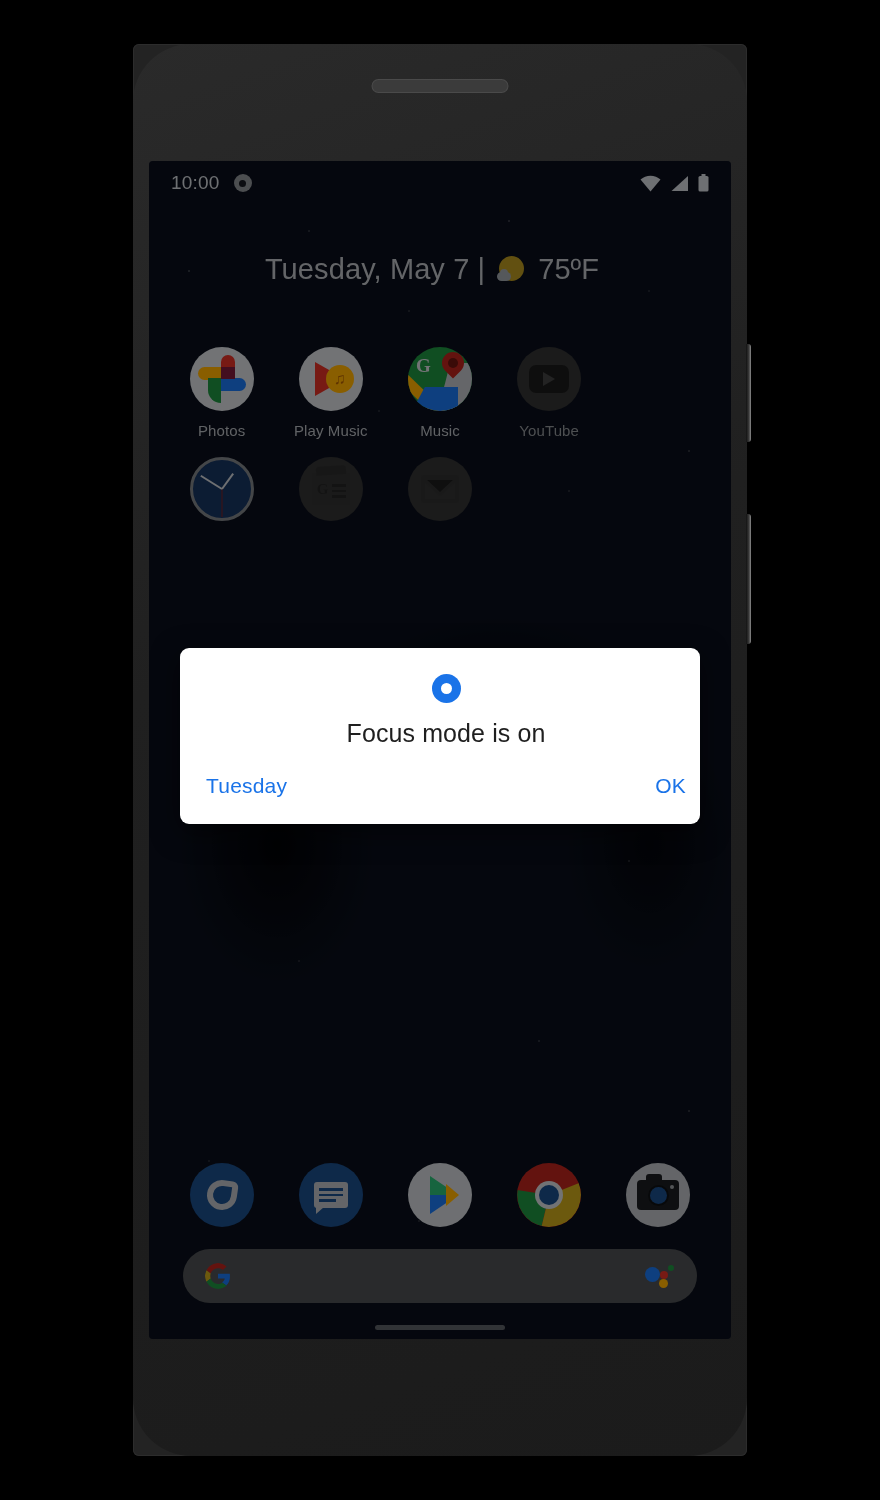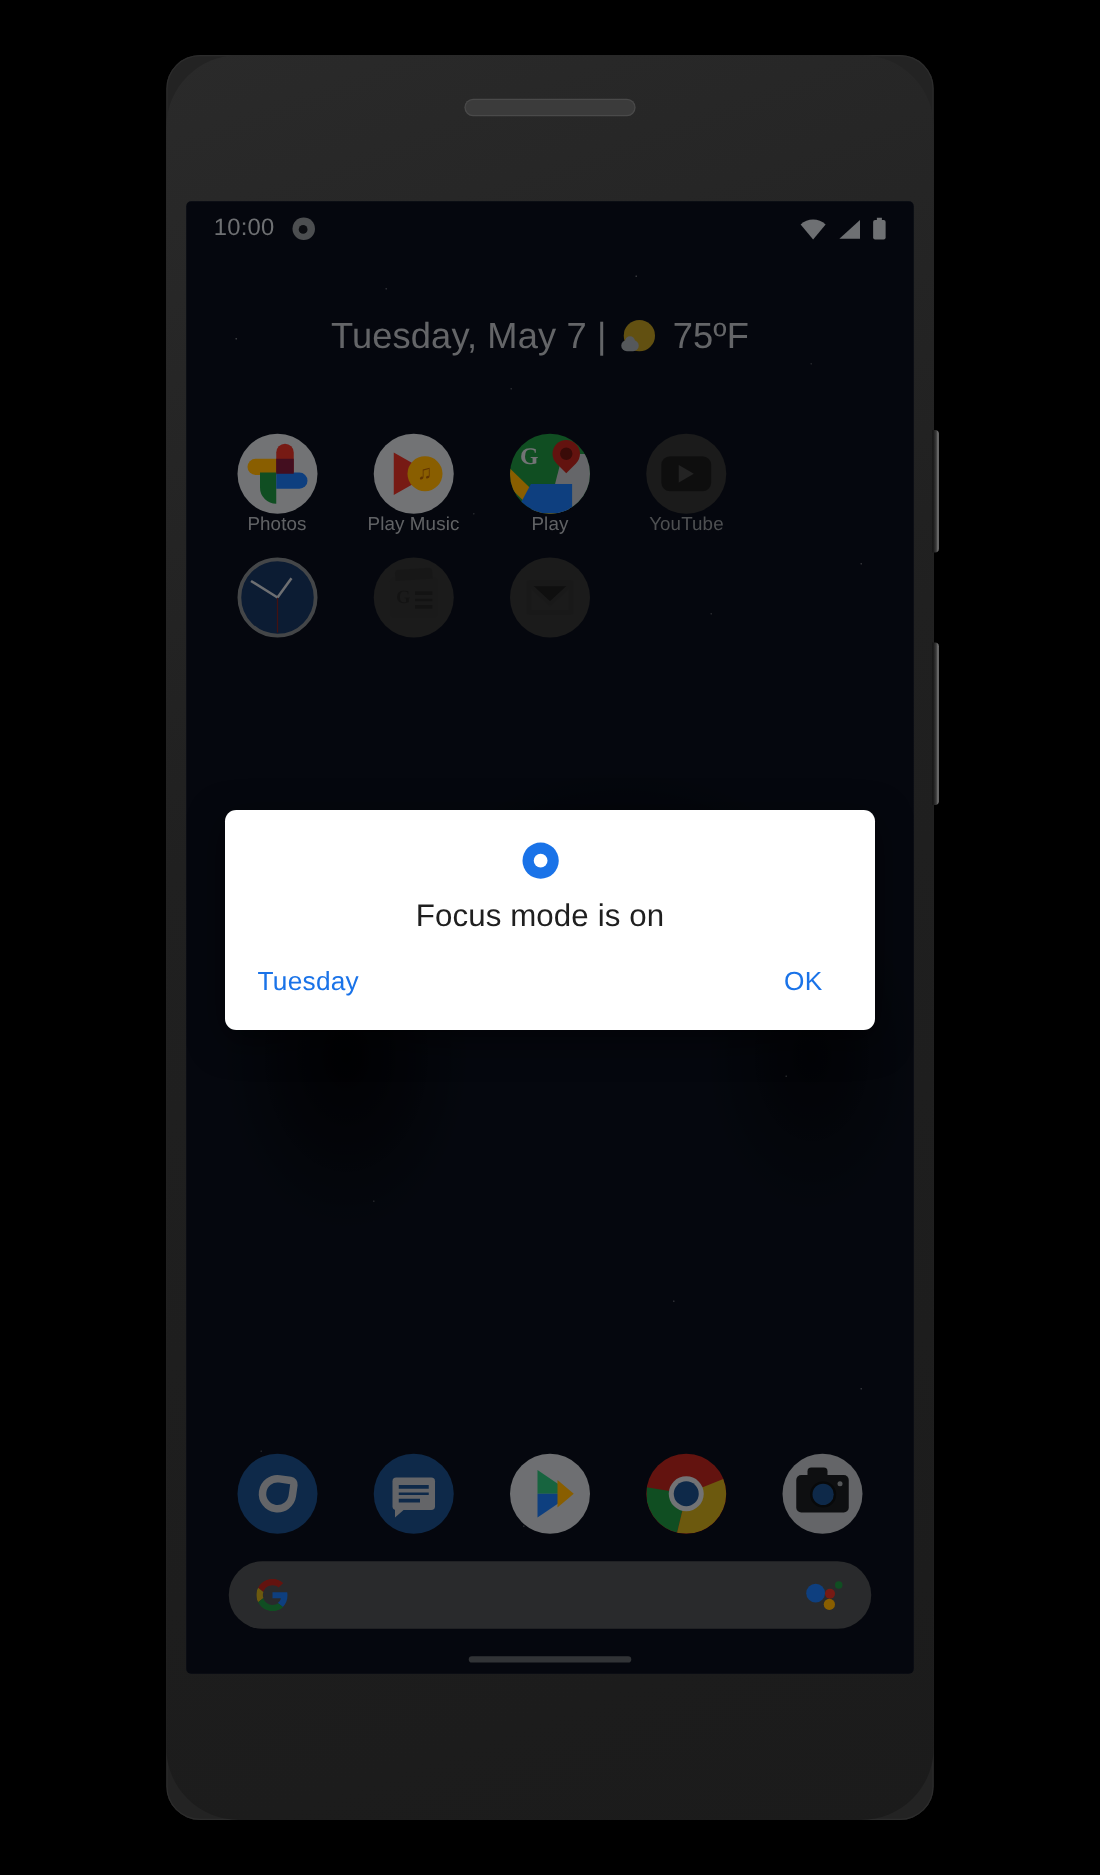--- a/index.html
+++ b/index.html
@@ -17,21 +17,21 @@
   }
 
   
   .device {
     position: absolute;
     left: 133px;
     top: 44px;
     width: 614px;
     height: 1412px;
     background: #232323;
-    border-radius: 27px;
+    border-radius: 6px;
     box-shadow: 0 0 0 1px #2c2c2c inset;
   }
   .device-inner-shade {
     position: absolute;
     inset: 0;
     border-radius: 58px;
     background: linear-gradient(160deg, #2a2a2a 0%, #202020 40%, #1b1b1b 100%);
   }
 
   .earpiece {
@@ -193,20 +193,21 @@
   .appicon {
     width: 64px; height: 64px;
     border-radius: 50%;
     position: relative;
     overflow: hidden;
     display: flex;
     align-items: center;
     justify-content: center;
   }
   .applabel {
+    margin-top: 11px;
     font-size: 15px;
     color: #b0b3b8;
     text-align: center;
     letter-spacing: 0.1px;
     white-space: nowrap;
   }
   .dimmed { filter: grayscale(1) brightness(0.45); }
   .dimmed-label { color: #8d9094; text-align: center; }
 
   
@@ -493,21 +494,21 @@
     inset: 0;
     background: rgba(0,0,0,0.45);
   }
   .dialog {
     position: absolute;
     left: 31px;
     top: 487px;
     width: 520px;
     background: #ffffff;
     border-radius: 9px;
-    padding: 26px 40px 0 24px;
+    padding: 26px 12px 0 24px;
     box-sizing: border-box;
     box-shadow: 0 8px 28px rgba(0,0,0,0.5);
   }
   .dialog-icon-wrap {
     display: flex; justify-content: center;
     margin-bottom: 16px;
   }
   .dialog-icon {
     width: 29px; height: 29px;
     border-radius: 50%;
@@ -621,21 +622,21 @@
         </div>
 
         <div class="appcell">
           <div class="appicon maps">
             <span class="land"></span>
             <span class="road"></span>
             <span class="water"></span>
             <span class="g">G</span>
             <span class="pin"></span>
           </div>
-          <div class="applabel">Play</div>
+          <div class="applabel">Music</div>
         </div>
 
         <div class="appcell">
           <div class="appicon ic-bg-grey youtube dimmed">
             <span class="yt">
                 <span class="play"></span>
               </span>
           </div>
           <div class="applabel dimmed-label">YouTube</div>
         </div>

